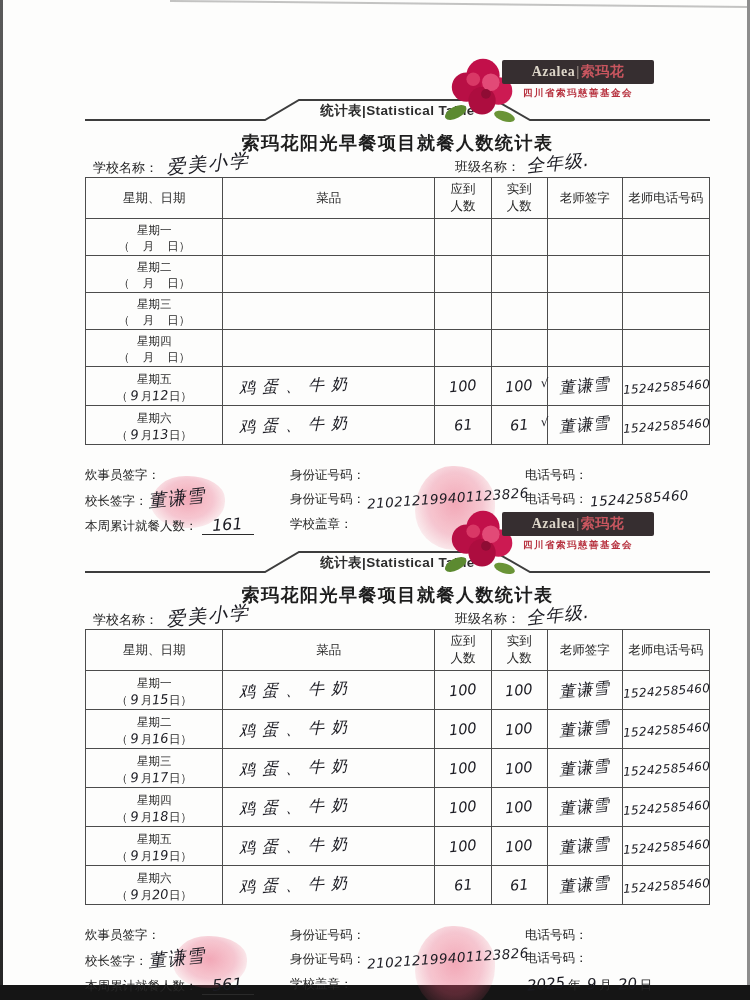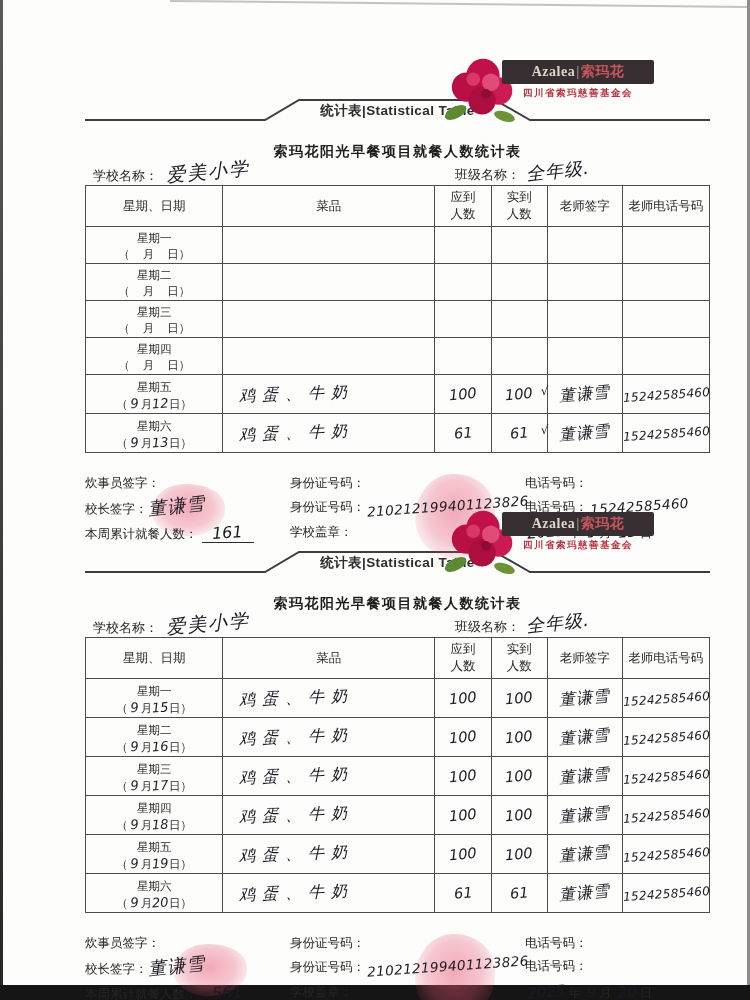--- a/index.html
+++ b/index.html
@@ -23,22 +23,22 @@
   .badge .en{color:#ddd6c9;} .badge .dv{color:#9b9089;margin:0 1px;} .badge .cn{color:#c9565f;}
   .caption{position:absolute;left:60px;top:37px;width:156px;text-align:center;color:#b7323f;
            font-size:9.5px;font-weight:bold;letter-spacing:1.5px;white-space:nowrap;}
 
   
   .banner{position:relative;height:26px;}
   .banner svg{position:absolute;left:0;top:0;}
   .btext{position:absolute;left:0;right:0;top:6px;text-align:center;
          font-family:"Liberation Sans",sans-serif;font-weight:bold;font-size:13.5px;color:#2c2c2c;letter-spacing:.4px;}
 
-  .title{margin-top:18px;height:23px;line-height:23px;text-align:center;font-weight:bold;
-         font-size:14px;letter-spacing:1.5px;color:#1d1d1d;}
+  .title{margin-top:10px;height:23px;line-height:23px;text-align:center;font-weight:bold;
+         font-size:18px;letter-spacing:1.5px;color:#1d1d1d;}
 
   .info{display:flex;height:20px;line-height:20px;font-size:13px;}
   .info .school{flex:1;padding-left:8px;white-space:nowrap;}
   .info .clazz{width:255px;white-space:nowrap;}
 
   .hw{font-family:"DejaVu Sans",sans-serif;font-style:italic;color:#1b1b22;display:inline-block;transform:rotate(-2deg);}
   .school-hw{font-size:19px;transform:rotate(-5deg);margin-left:8px;position:relative;top:-2px;letter-spacing:2px;}
   .class-hw{font-size:18px;transform:rotate(-6deg);margin-left:6px;position:relative;top:-2px;letter-spacing:1px;}
 
   table{width:100%;border-collapse:collapse;table-layout:fixed;margin-top:2px;}

